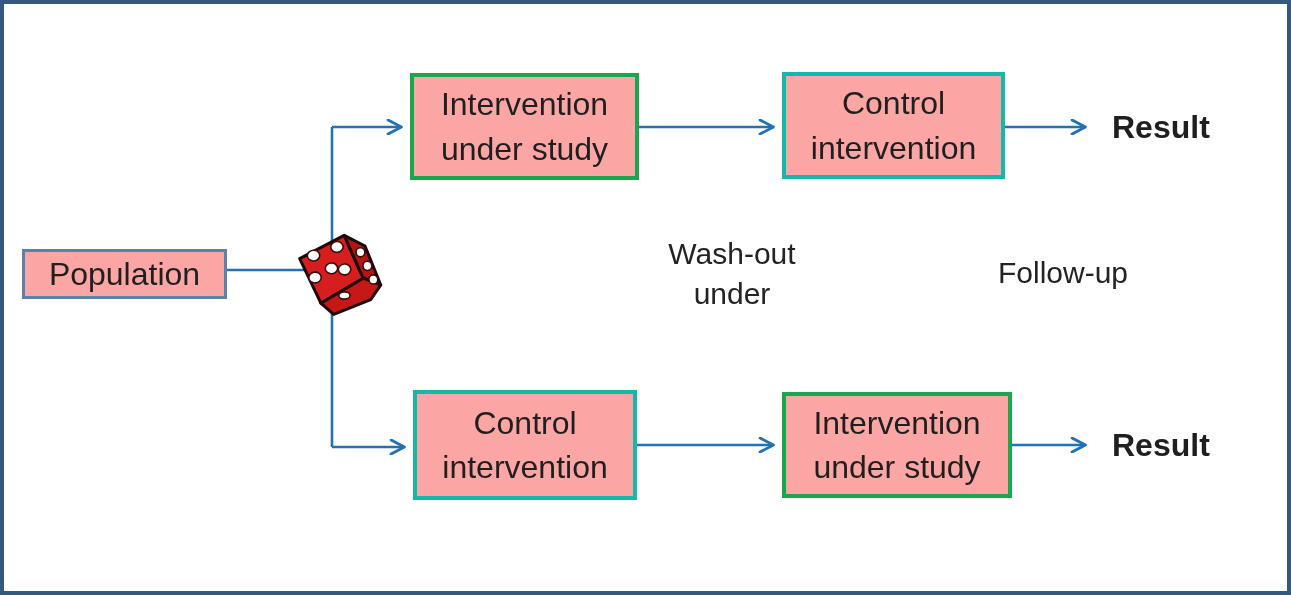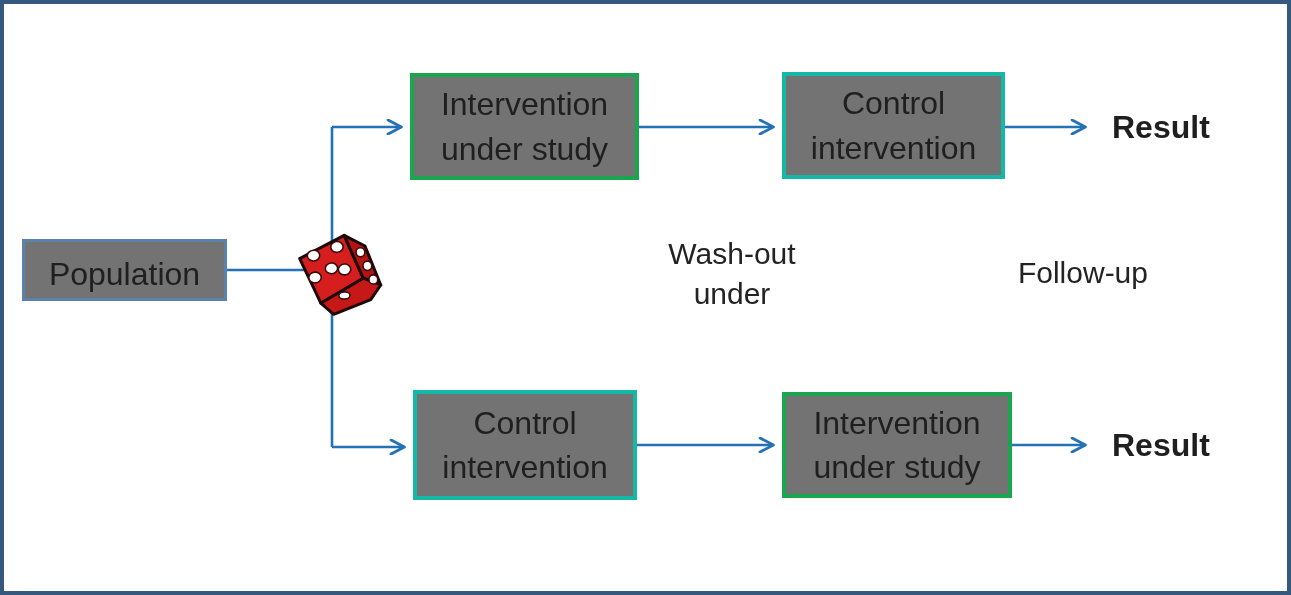--- a/index.html
+++ b/index.html
@@ -10,21 +10,21 @@
     border:4px solid #35597e;
     box-sizing:border-box;
     overflow:hidden;
     font-family:"Liberation Sans","DejaVu Sans",sans-serif;
     color:#1f1f1f;
   }
   .arrows{position:absolute;left:0;top:0;width:1283px;height:587px;z-index:1;pointer-events:none;}
   .node{
     position:absolute;z-index:2;
     display:flex;align-items:center;justify-content:center;
-    text-align:center;background:#737373;
+    text-align:center;background:#fca5a5;
     box-sizing:border-box;
     font-size:32px;line-height:1.38;
     padding:2px 6px;
   }
   .node-population{border:3px solid #5b82ad;font-size:32px;}
   .node-green{border:4px solid #1aa64f;}
   .node-red{border:4px solid #14b8a6;}
   .result{
     position:absolute;z-index:2;font-size:32px;line-height:40px;
     white-space:nowrap;
@@ -52,21 +52,21 @@
       <path d="M328,123 L328,443"></path>
       <path d="M328,123 L396,123" marker-end="url(#arrowhead)"></path>
       <path d="M328,443 L399,443" marker-end="url(#arrowhead)"></path>
       <path d="M635,123 L768,123" marker-end="url(#arrowhead)"></path>
       <path d="M633,441 L768,441" marker-end="url(#arrowhead)"></path>
       <path d="M1001,123 L1080,123" marker-end="url(#arrowhead)"></path>
       <path d="M1008,441 L1080,441" marker-end="url(#arrowhead)"></path>
     </g>
   </svg>
 
-  <div class="node node-population" style="left:18px;top:235px;width:205px;height:62px;align-items:flex-end;">
+  <div class="node node-population" style="left:18px;top:245px;width:205px;height:50px;">
     <span>Population</span>
   </div>
 
   <div class="node node-green" style="left:406px;top:69px;width:229px;height:107px;">
     <span>Intervention under study</span>
   </div>
 
   <div class="node node-red" style="left:778px;top:68px;width:223px;height:107px;">
     <span>Control intervention</span>
   </div>
@@ -76,21 +76,21 @@
   </div>
 
   <div class="node node-green" style="left:778px;top:388px;width:230px;height:106px;">
     <span>Intervention under study</span>
   </div>
 
   <div class="result" style="left:1108px;top:103px;">Result</div>
   <div class="result" style="left:1108px;top:421px;">Result</div>
 
   <div class="ann" style="left:643px;top:230px;width:170px;">Wash-out under</div>
-  <div class="ann" style="left:994px;top:249px;width:150px;text-align:right;white-space:nowrap;">Follow-up</div>
+  <div class="ann" style="left:994px;top:249px;width:150px;text-align:left;white-space:nowrap;">Follow-up</div>
 
   <svg class="die" style="left:283px;top:222px;" width="100" height="100" viewBox="0 0 100 100">
     <g transform="rotate(-4 50 50)">
       <g stroke="#1d0606" stroke-width="3" stroke-linejoin="round">
         <polygon points="14,30 60,10 76,54 32,76" fill="#d61e1e"></polygon>
         <polygon points="60,10 80,22 93,62 76,54" fill="#b61414"></polygon>
         <polygon points="32,76 76,54 93,62 82,76 44,88" fill="#c71818"></polygon>
       </g>
       <g fill="#ffffff" stroke="#3a0d0d" stroke-width="1.6">
 

